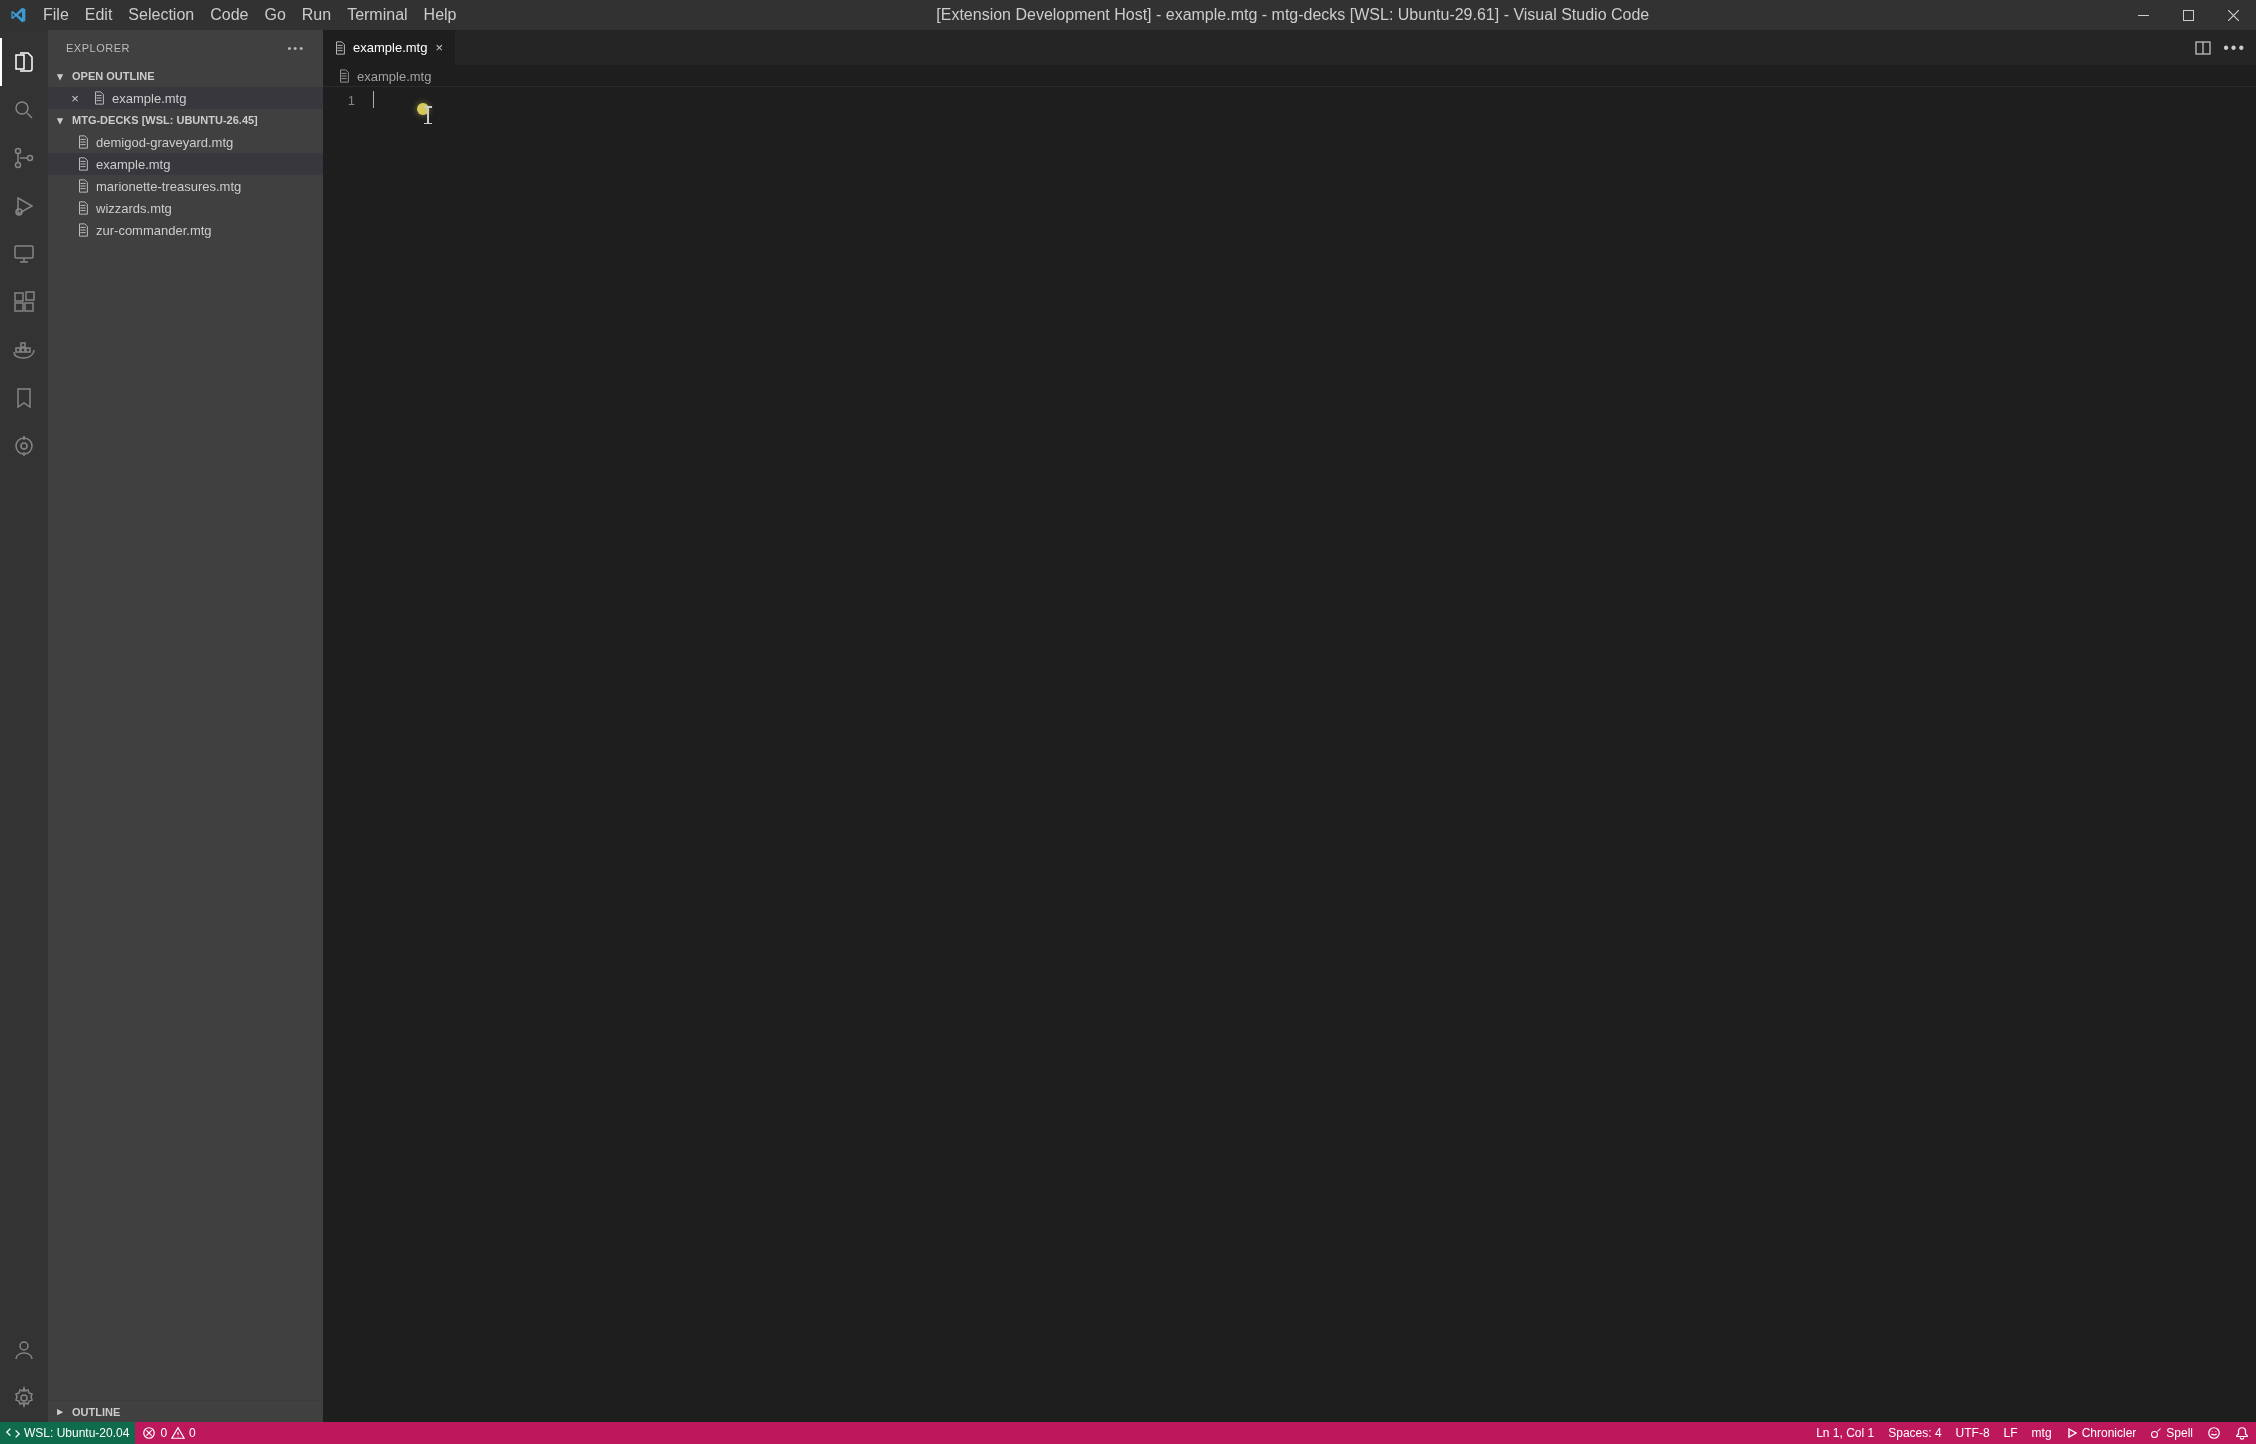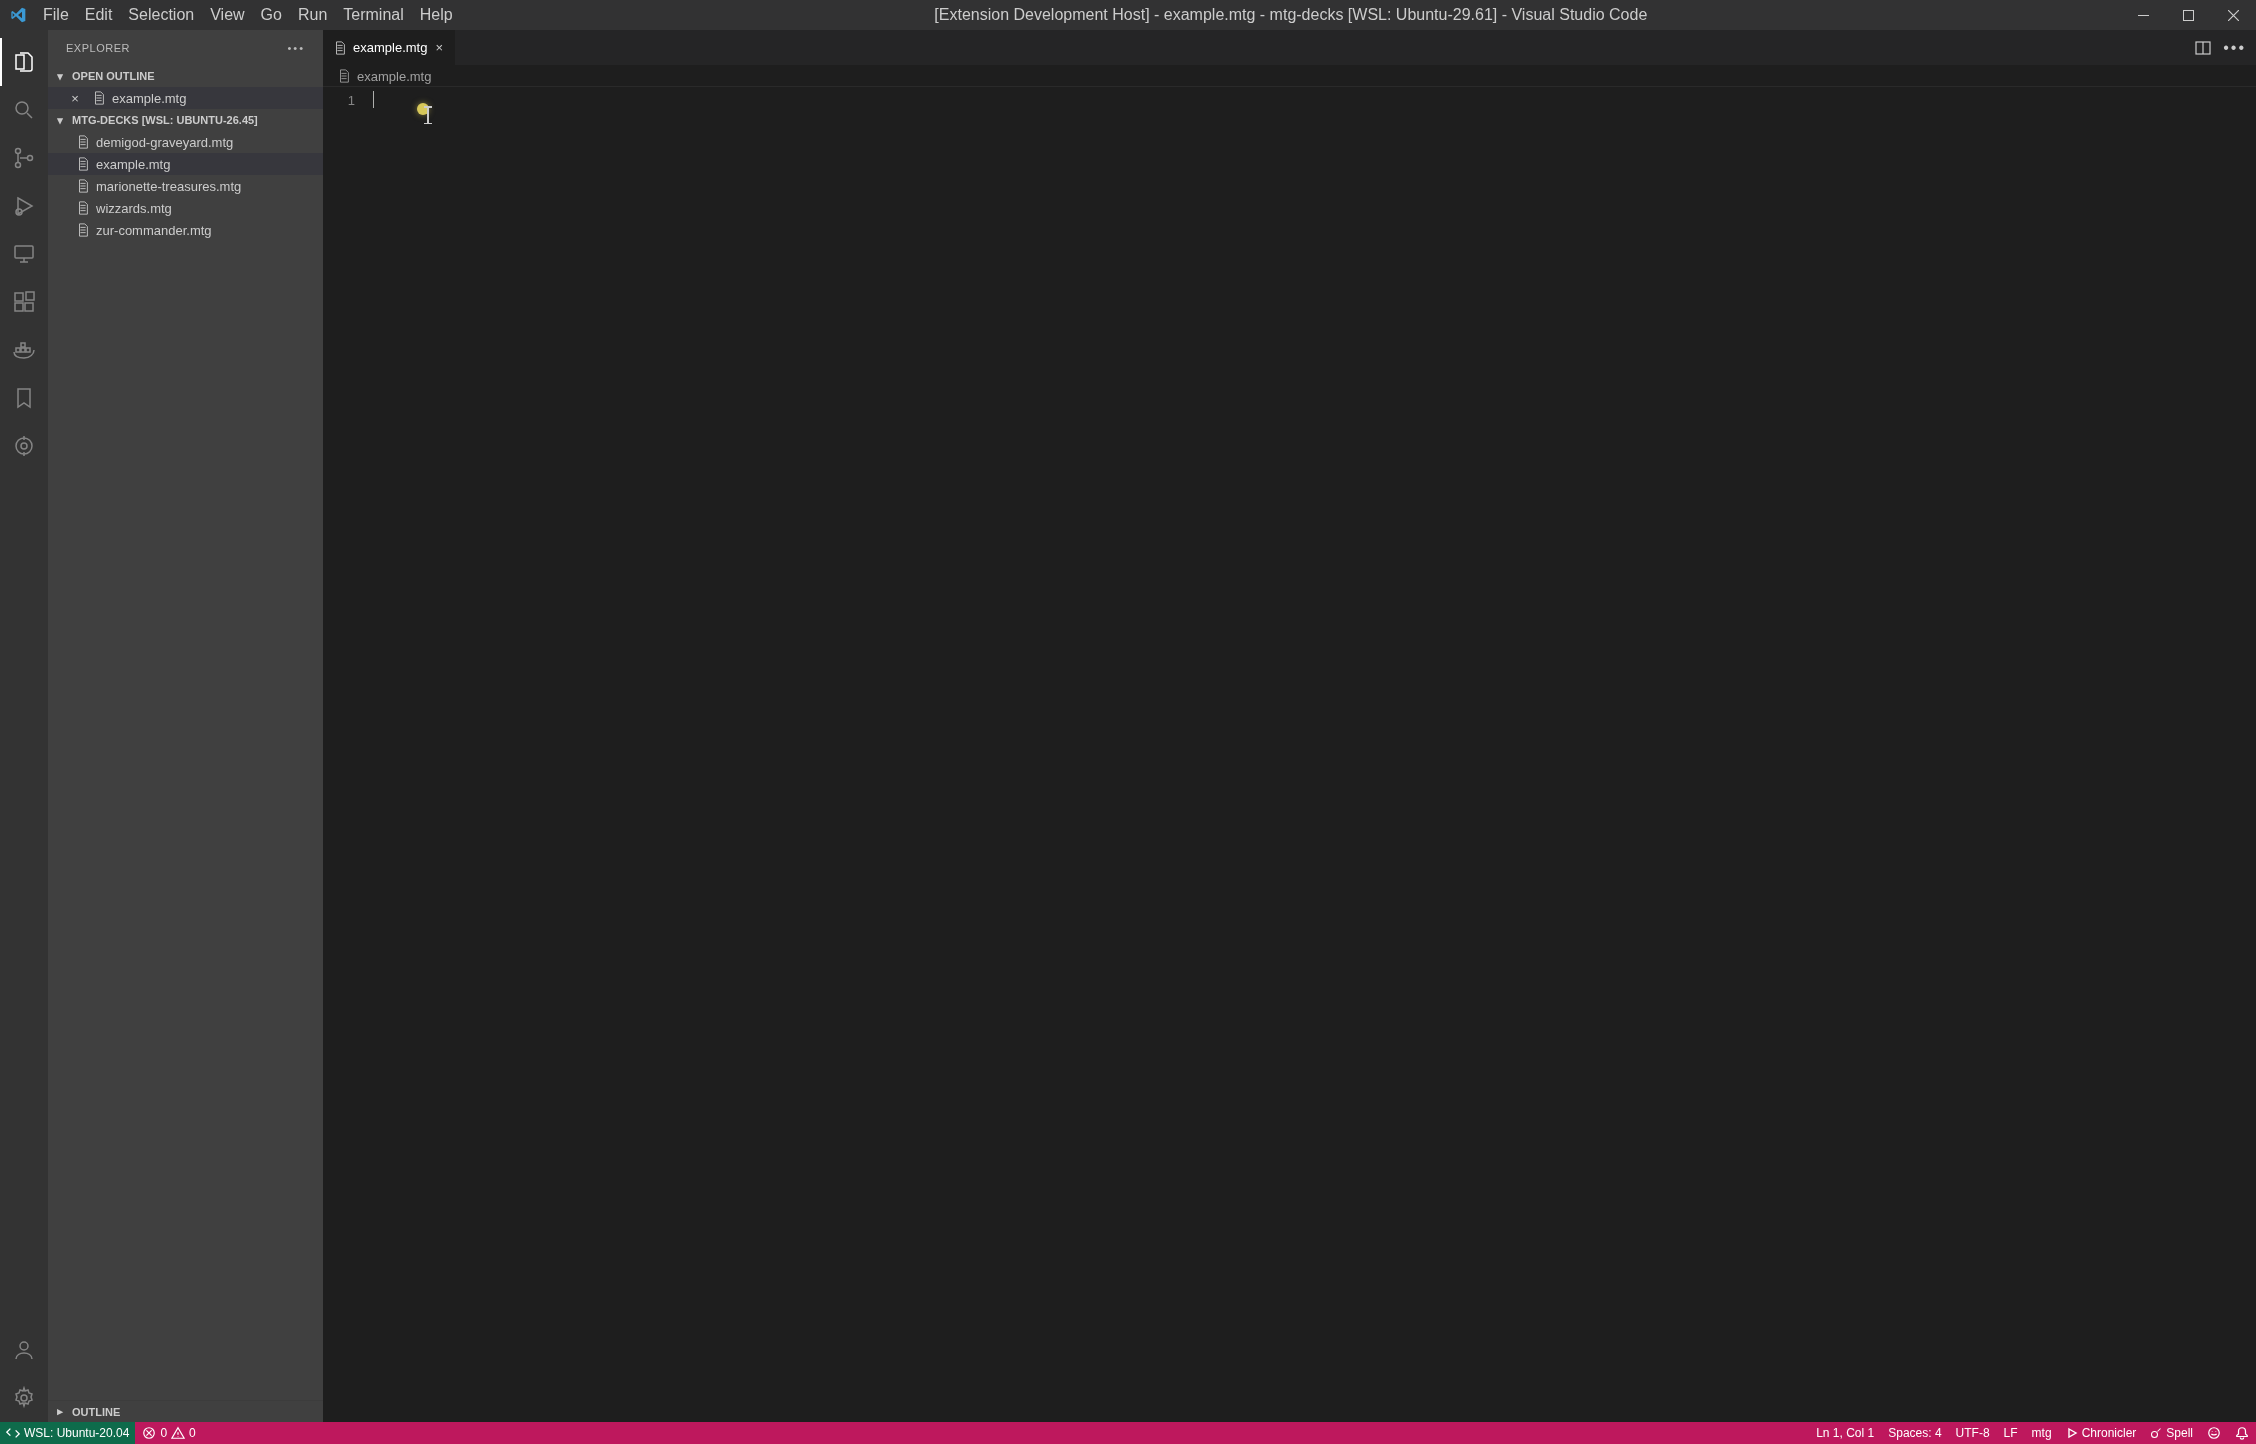--- a/index.html
+++ b/index.html
@@ -74,21 +74,21 @@
   <div class="titlebar">
     <div class="logo">
       <svg width="16" height="16" viewBox="0 0 24 24">
           <path fill="#3b99d4" d="M23 3l-5-2-9 9-5-4-2 1v10l2 1 5-4 9 9 5-2V3zM4 15V9l3 3-3 3zm14 2l-6-5 6-5v10z"></path>
         </svg>
     </div>
     <div class="menus">
       <div class="menu-item">File</div>
       <div class="menu-item">Edit</div>
       <div class="menu-item">Selection</div>
-      <div class="menu-item">View</div>
+      <div class="menu-item">Code</div>
       <div class="menu-item">Go</div>
       <div class="menu-item">Run</div>
       <div class="menu-item">Terminal</div>
       <div class="menu-item">Help</div>
     </div>
     <div class="title">[Extension Development Host] - example.mtg - mtg-decks [WSL: Ubuntu-29.61] - Visual Studio Code</div>
     <div class="win-controls">
       <div class="win-btn">
         <svg width="11" height="11" viewBox="0 0 11 11">
             <rect y="5" width="11" height="1" fill="#ccc"></rect>

